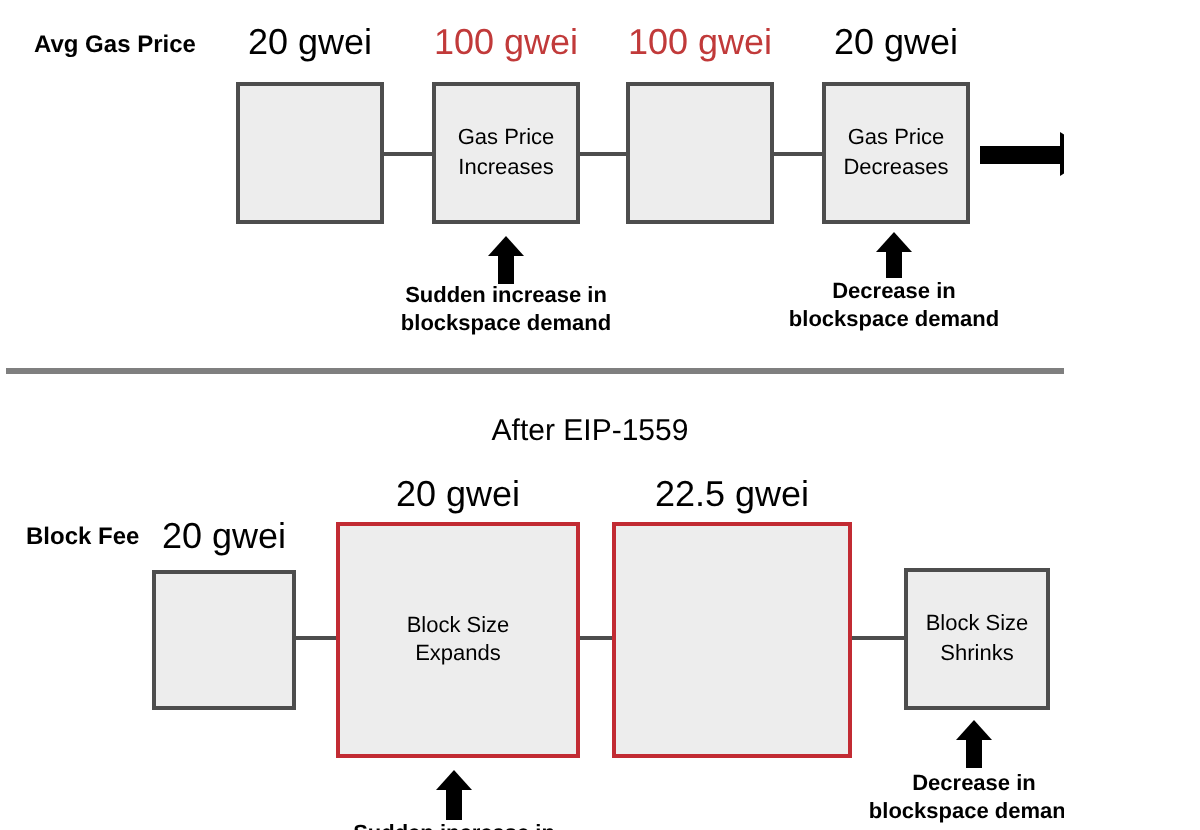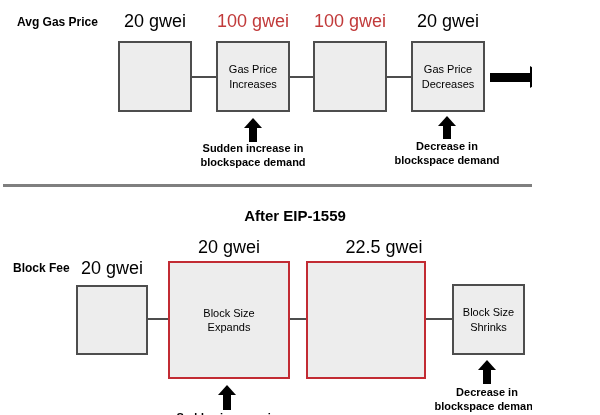--- a/index.html
+++ b/index.html
@@ -19,21 +19,21 @@
   .box.red{border-color:var(--red-border);}
   .box-label{
     font-weight:normal;font-size:11px;text-align:center;
     line-height:1.3;white-space:pre-line;
   }
   .connector{height:2px;background:var(--box-border);}
   .annot{
     font-weight:bold;font-size:11px;line-height:1.25;text-align:center;
     white-space:pre-line;
   }
-  .title{font-weight:bold;font-size:15px;text-align:center;}
+  .title{font-weight:normal;font-size:15px;text-align:center;}
   .divider{background:var(--divider);}
   
   .arrow-right{display:flex;align-items:center;}
   .arrow-right .shaft{background:var(--arrow);}
   .arrow-right .head{
     width:0;height:0;
     border-top:11px solid transparent;border-bottom:11px solid transparent;
     border-left:18px solid var(--arrow);
   }
   
@@ -92,21 +92,21 @@
 blockspace demand</div>
 
   <div class="abs divider" style="left:3px;top:184px;width:594px;height:3px;"></div>
 
   <div class="abs title" style="left:195px;top:207px;width:200px;">After EIP-1559</div>
 
   <div class="abs row-label" style="left:13px;top:261px;">Block Fee</div>
 
   <div class="abs price" style="left:76px;top:258px;width:72px;">20 gwei</div>
   <div class="abs price" style="left:168px;top:237px;width:122px;">20 gwei</div>
-  <div class="abs price" style="left:324px;top:237px;width:120px;">22.5 gwei</div>
+  <div class="abs price" style="left:306px;top:237px;width:120px;">22.5 gwei</div>
 
   <div class="abs box" style="left:76px;top:285px;width:72px;height:70px;"></div>
   <div class="abs box red" style="left:168px;top:261px;width:122px;height:118px;">
     <span class="box-label">Block Size
 Expands</span>
   </div>
   <div class="abs box red" style="left:306px;top:261px;width:120px;height:118px;"></div>
   <div class="abs box" style="left:452px;top:284px;width:73px;height:71px;">
     <span class="box-label">Block Size
 Shrinks</span>

